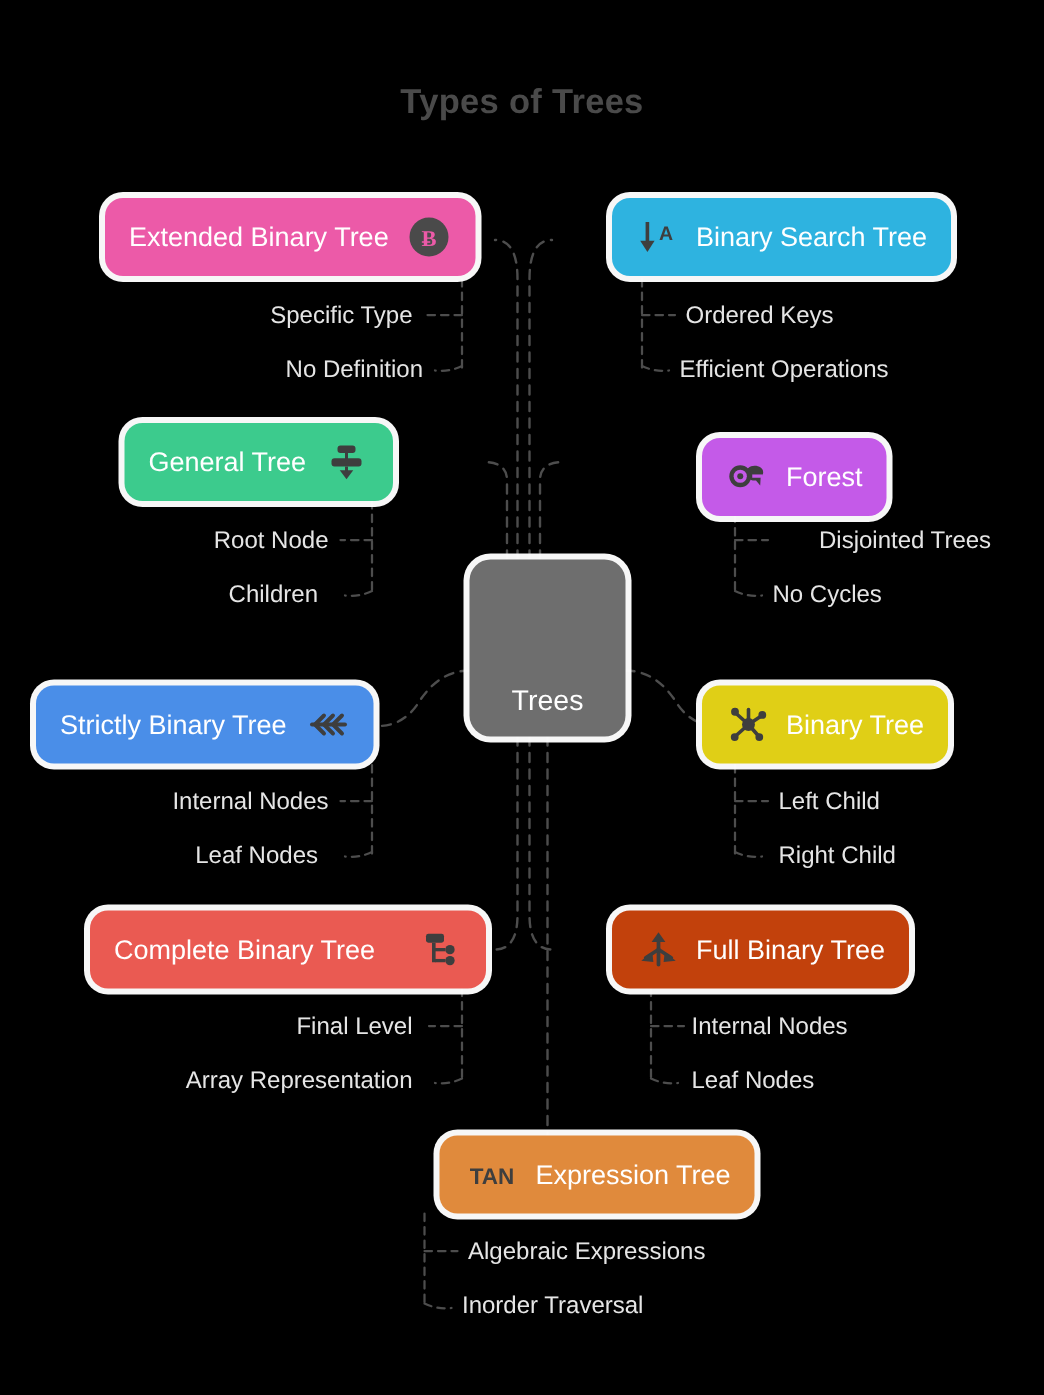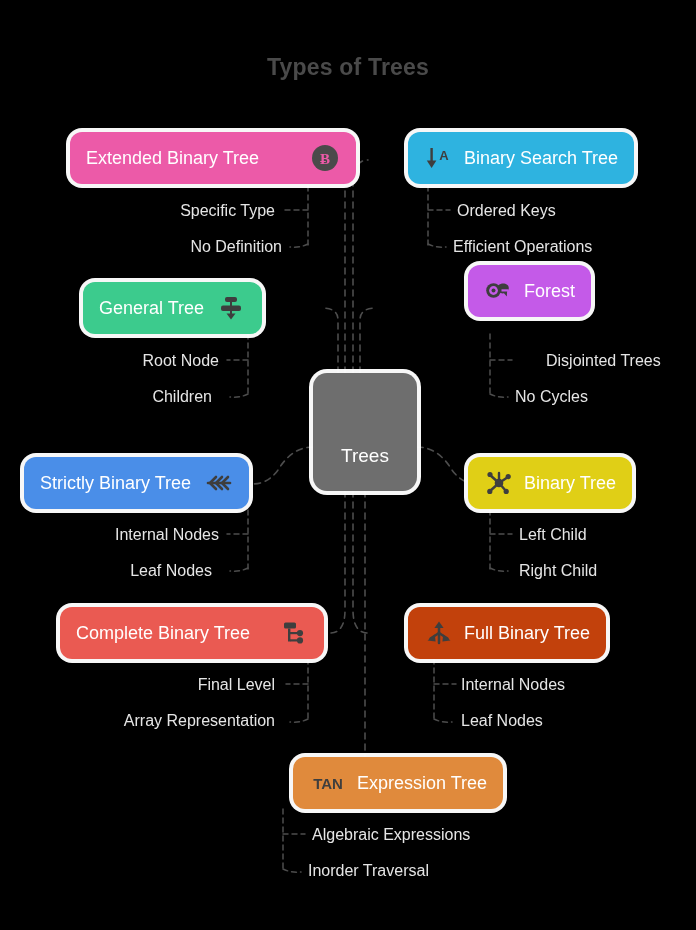--- a/index.html
+++ b/index.html
@@ -43,21 +43,21 @@
   .node.icon-right .ico{margin-left:12px;}
   .node.icon-left  .ico{margin-right:10px;}
 
   
   #center{
     position:absolute;left:313px;top:373px;width:104px;height:118px;
     background:#6e6e6e;border-radius:14px;
     box-shadow:0 0 0 4px rgba(255,255,255,.97);
     z-index:3;
     display:flex;align-items:flex-end;justify-content:center;
-    padding-bottom:24px;box-sizing:border-box;
+    padding-bottom:12px;box-sizing:border-box;
     color:#fff;font-size:19px;
   }
 
   .sub{
     position:absolute;
     font-size:16px;color:#e5e5e5;
     white-space:nowrap;
     z-index:2;line-height:1;
   }
   .sub.r{text-align:right;}
@@ -124,21 +124,21 @@
       <path d="M283 809 L283 871"></path>
       <path d="M283 834 L305 834"></path>
       <path d="M283 869 Q291 873 301 872"></path>
     </g>
   </svg>
 
   <div id="center">
     <span>Trees</span>
   </div>
 
-  <div class="node icon-right" style="left:70px;top:132px;background:#ec5aa8;gap:39px;">
+  <div class="node icon-right" style="left:70px;top:132px;background:#ec5aa8;">
     <span class="lbl">Extended Binary Tree</span>
     <span class="ico">
       <svg width="28" height="28" viewBox="0 0 28 28">
         <circle cx="14" cy="14" r="13" fill="#4a4a4a"></circle>
         <text x="14" y="20" font-family="'Liberation Serif',serif" font-size="15" font-weight="bold" fill="#ec5aa8" text-anchor="middle">Ƀ</text>
       </svg>
     </span>
   </div>
   <div class="sub r" style="left:60px;top:203px;width:215px;">Specific Type</div>
   <div class="sub r" style="left:60px;top:239px;width:222px;">No Definition</div>
@@ -168,21 +168,21 @@
           <rect x="4" y="11.5" width="20" height="5.5" rx="2"></rect>
           <rect x="13" y="17" width="2" height="3.5"></rect>
           <path d="M14 25.5 L9.5 19.5 L18.5 19.5 Z"></path>
         </g>
       </svg>
     </span>
   </div>
   <div class="sub r" style="left:20px;top:353px;width:199px;">Root Node</div>
   <div class="sub r" style="left:20px;top:389px;width:192px;">Children</div>
 
-  <div class="node icon-left" style="left:468px;top:265px;background:#c45ae8;">
+  <div class="node icon-left" style="left:468px;top:292px;background:#c45ae8;">
     <span class="ico">
       <svg width="30" height="28" viewBox="0 0 30 28">
         <g fill="#3e3e3e">
           <path d="M19 6.5 c3.2 0 5.8 1.6 5.8 4.4 c0 1.3 -.6 2.6 -1.7 3.5 l-.3 5.2 l-2.8 -3.3
                    c-.3 .05 -.7 .08 -1 .08 c-3.2 0 -5.8 -2.4 -5.8 -4.9 c0 -2.8 2.6 -5 5.8 -5 z"></path>
           <circle cx="9.5" cy="13.5" r="7.3"></circle>
           <circle cx="9.5" cy="13.5" r="4.4" fill="#c45ae8"></circle>
           <circle cx="9.5" cy="13.5" r="2" fill="#3e3e3e"></circle>
           <rect x="17.5" y="12.3" width="7" height="2.2" fill="#c45ae8"></rect>
         </g>

